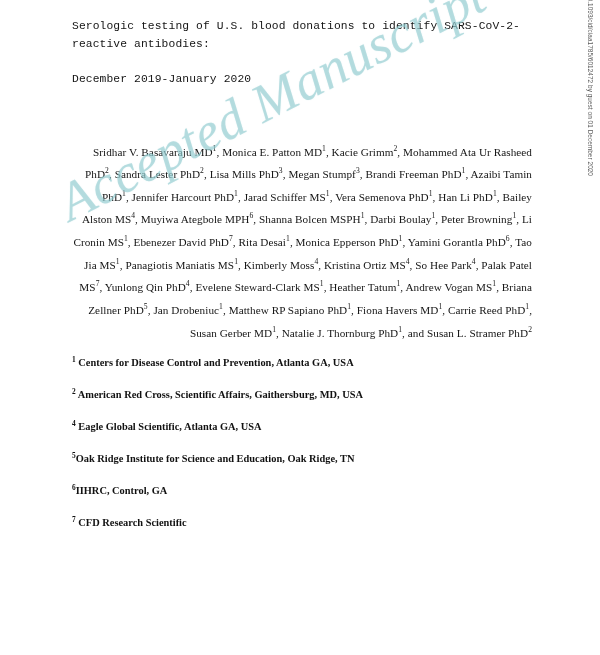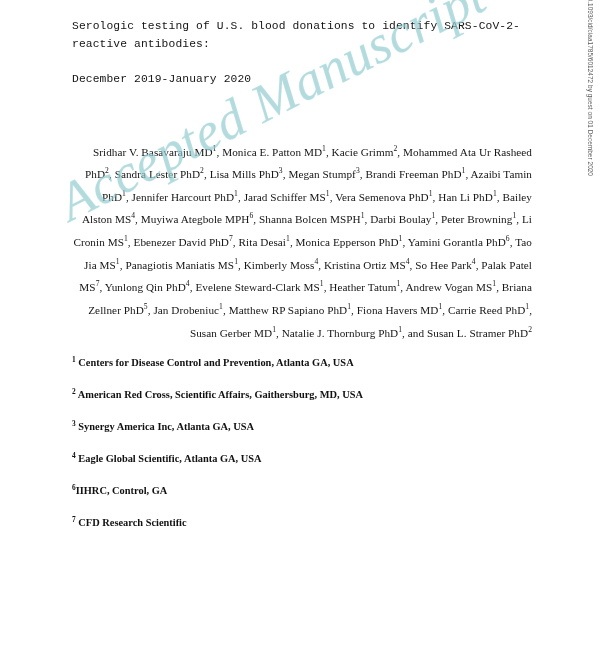--- a/index.html
+++ b/index.html
@@ -114,22 +114,22 @@
 
   <div class="spacer-after-title"></div>
 
   <div class="authors">
     <span id="authors-text">Sridhar V. Basavaraju MD<sup>1</sup>, Monica E. Patton MD<sup>1</sup>, Kacie Grimm<sup>2</sup>, Mohammed Ata Ur Rasheed PhD<sup>2</sup>, Sandra Lester PhD<sup>2</sup>, Lisa Mills PhD<sup>3</sup>, Megan Stumpf<sup>3</sup>, Brandi Freeman PhD<sup>1</sup>, Azaibi Tamin PhD<sup>1</sup>, Jennifer Harcourt PhD<sup>1</sup>, Jarad Schiffer MS<sup>1</sup>, Vera Semenova PhD<sup>1</sup>, Han Li PhD<sup>1</sup>, Bailey Alston MS<sup>4</sup>, Muyiwa Ategbole MPH<sup>6</sup>, Shanna Bolcen MSPH<sup>1</sup>, Darbi Boulay<sup>1</sup>, Peter Browning<sup>1</sup>, Li Cronin MS<sup>1</sup>, Ebenezer David PhD<sup>7</sup>, Rita Desai<sup>1</sup>, Monica Epperson PhD<sup>1</sup>, Yamini Gorantla PhD<sup>6</sup>, Tao Jia MS<sup>1</sup>, Panagiotis Maniatis MS<sup>1</sup>, Kimberly Moss<sup>4</sup>, Kristina Ortiz MS<sup>4</sup>, So Hee Park<sup>4</sup>, Palak Patel MS<sup>7</sup>, Yunlong Qin PhD<sup>4</sup>, Evelene Steward-Clark MS<sup>1</sup>, Heather Tatum<sup>1</sup>, Andrew Vogan MS<sup>1</sup>, Briana Zellner PhD<sup>5</sup>, Jan Drobeniuc<sup>1</sup>, Matthew RP Sapiano PhD<sup>1</sup>, Fiona Havers MD<sup>1</sup>, Carrie Reed PhD<sup>1</sup>, Susan Gerber MD<sup>1</sup>, Natalie J. Thornburg PhD<sup>1</sup>, and Susan L. Stramer PhD<sup>2</sup></span>
   </div>
 
   <div class="affiliations">
     <p class="aff"><sup>1</sup> <span>Centers for Disease Control and Prevention, Atlanta GA, USA</span></p>
     <p class="aff"><sup>2</sup> <span>American Red Cross, Scientific Affairs, Gaithersburg, MD, USA</span></p>
-    <p class="aff"><sup>3</sup> <span>Synergy America Inc, Atlanta GA, USA</span></p>
     <p class="aff"><sup>4</sup> <span>Eagle Global Scientific, Atlanta GA, USA</span></p>
+    <p class="aff"><sup>5</sup><span>Oak Ridge Institute for Science and Education, Oak Ridge, TN</span></p>
     <p class="aff"><sup>6</sup><span>IIHRC, Control, GA</span></p>
     <p class="aff"><sup>7</sup> <span>CFD Research Scientific</span></p>
   </div>
 
   <div class="side-text">Downloaded from https://academic.oup.com/cid/advance-article/doi/10.1093/cid/ciaa1785/6012472 by guest on 01 December 2020</div>
 
   <div class="watermark">Accepted Manuscript</div>
 
 </div>
 

